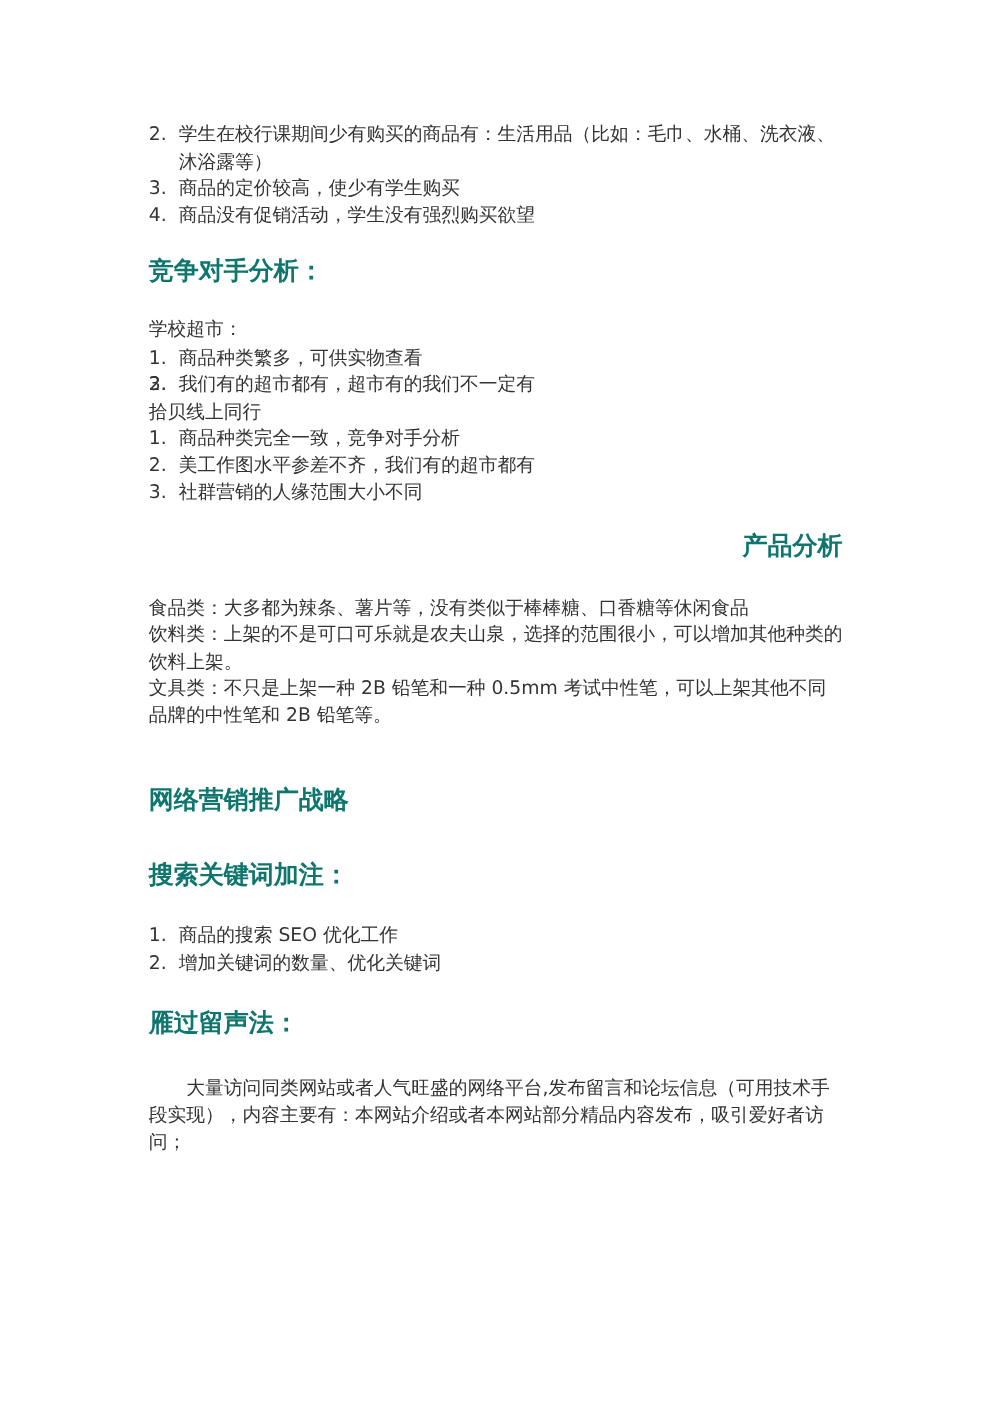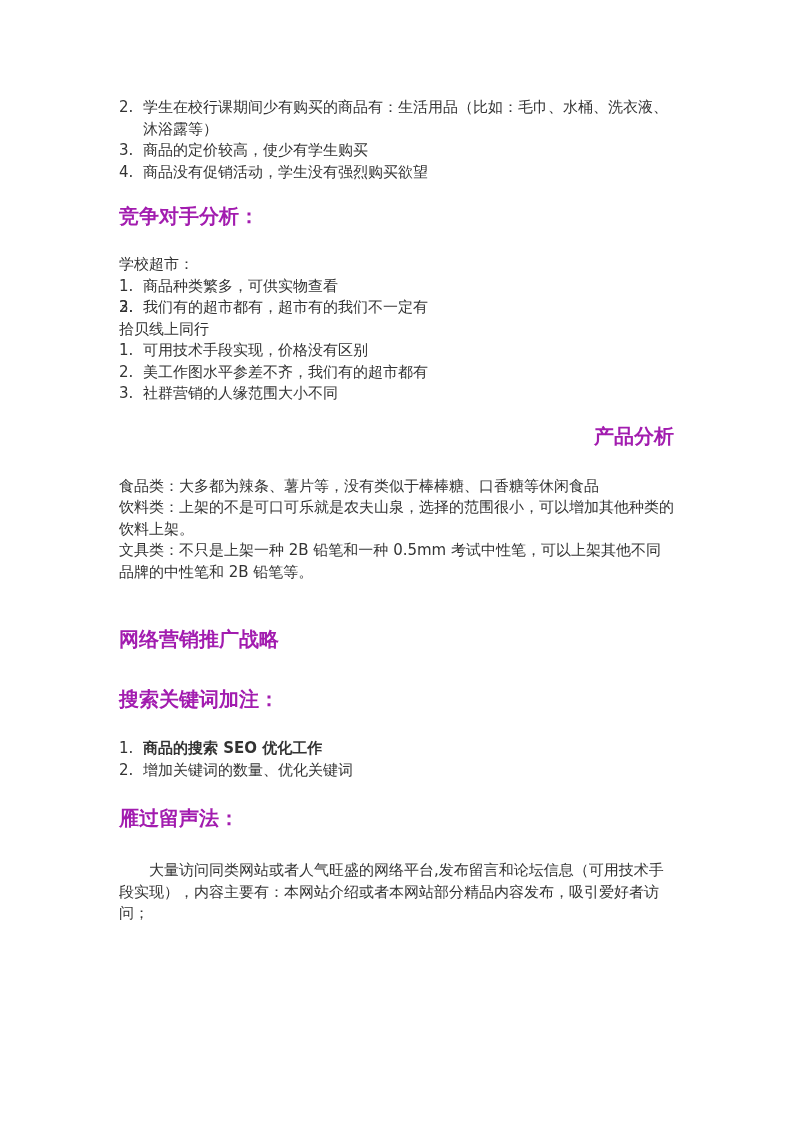--- a/index.html
+++ b/index.html
@@ -18,33 +18,33 @@
     font-size: 15px;
     line-height: 21.5px;
     color: #333333;
     overflow: hidden;
   }
   p, ol, h2 { margin: 0; padding: 0; }
   h2 {
     font-size: 20px;
     line-height: 27px;
     font-weight: 700;
-    color: #a21caf;
+    color: #0f766e;
   }
   ol { list-style: none; }
   li {
     position: relative;
     padding-left: 24px;
   }
   li .num {
     position: absolute;
     left: 0;
     top: 0;
   }
-  .bold { font-weight: 700; }
+  .bold { font-weight: 400; }
 
   
   .heading-competitor { margin-top: 20px; }
   .school-label       { margin-top: 24px; font-family: Liberation Serif, serif; }
   .heading-product    { margin-top: 18px; text-align: right; }
   .product-paras      { margin-top: 26px; }
   .heading-strategy   { margin-top: 43px; }
   .heading-seo        { margin-top: 33px; }
   .seo-list           { margin-top: 25px; }
   .heading-goose      { margin-top: 24px; }
@@ -86,21 +86,21 @@
       <span class="num">3.</span>
       <span>我们有的超市都有，超市有的我们不一定有</span>
     </li>
   </ol>
 
   <p class="peer-label">拾贝线上同行</p>
 
   <ol class="peer-list">
     <li>
       <span class="num">1.</span>
-      <span>可用技术手段实现，价格没有区别</span>
+      <span>商品种类完全一致，竞争对手分析</span>
     </li>
     <li>
       <span class="num">2.</span>
       <span>美工作图水平参差不齐，我们有的超市都有</span>
     </li>
     <li>
       <span class="num">3.</span>
       <span>社群营销的人缘范围大小不同</span>
     </li>
   </ol>

